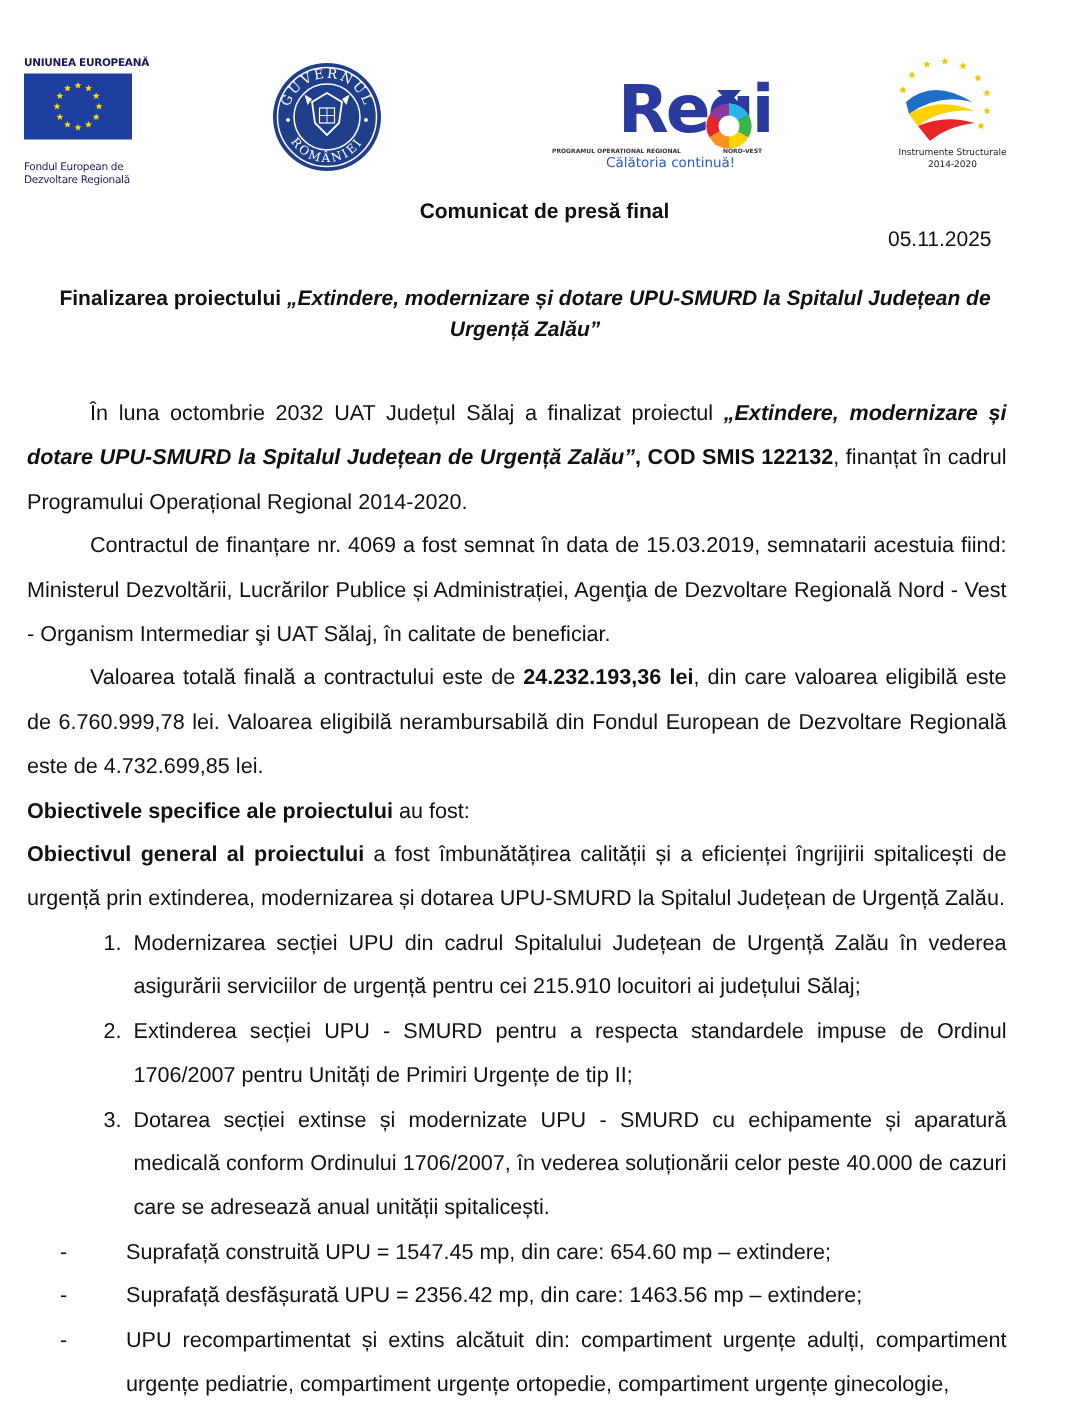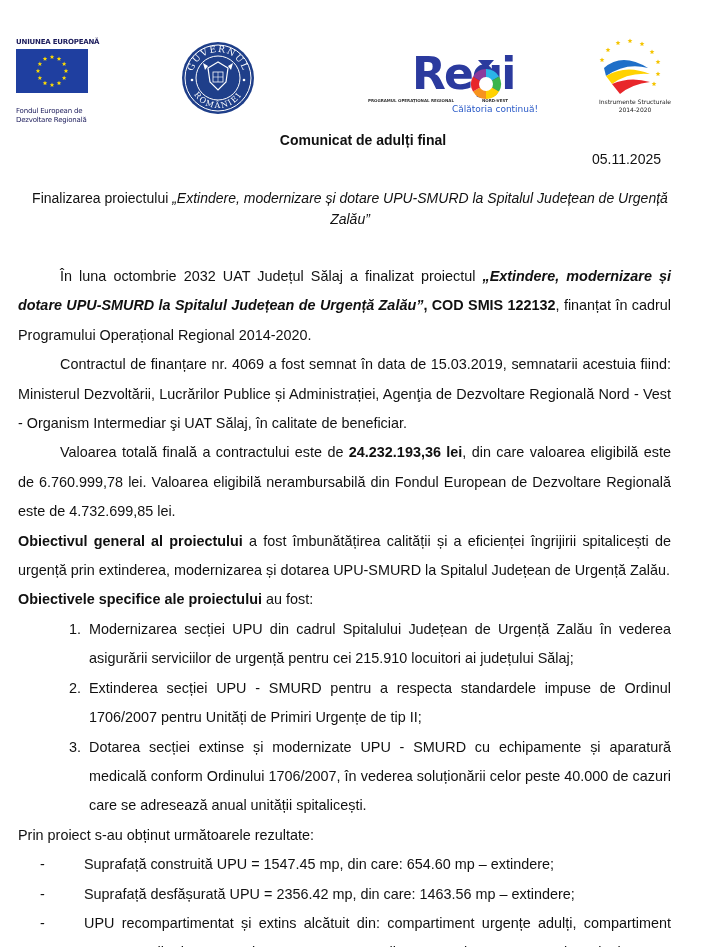--- a/index.html
+++ b/index.html
@@ -15,29 +15,29 @@
   .eu-flag svg { position: absolute; left: 0; top: 0; }
   .eu-sub { font-family: "DejaVu Sans", sans-serif; font-size: 7px; color: #1a1a5a; line-height: 9px; margin-top: 14px; white-space: nowrap; letter-spacing: -0.2px; }
 
   .gov { position: absolute; left: 180px; top: 4px; width: 76px; height: 76px; }
 
   .regio { position: absolute; left: 364px; top: 14px; width: 160px; height: 70px; }
   .regio-word { font-family: "DejaVu Sans", sans-serif; font-weight: bold; font-size: 44px; color: #2b3a9e; letter-spacing: -2px; line-height: 44px; position: absolute; left: 16px; top: 2px; margin-left: 32px; }
   .regio-wheel { position: absolute; left: 104px; top: 10px; }
   .regio-prog { position: absolute; left: 4px; top: 48px; font-family: "DejaVu Sans", sans-serif; font-size: 4px; font-weight: bold; color: #333; white-space: nowrap; letter-spacing: 0; }
   .regio-nv { position: absolute; left: 118px; top: 48px; font-family: "DejaVu Sans", sans-serif; font-size: 4px; font-weight: bold; color: #333; white-space: nowrap; }
-  .regio-slogan { position: absolute; left: 40px; top: 54px; font-family: "DejaVu Sans", sans-serif; font-size: 9px; color: #2b5bc8; white-space: nowrap; margin-left: 48px; }
+  .regio-slogan { position: absolute; left: 40px; top: 54px; font-family: "DejaVu Sans", sans-serif; font-size: 9px; color: #2b5bc8; white-space: nowrap; }
 
   .is { position: absolute; left: 592px; top: 2px; width: 80px; height: 80px; }
   .is-text { position: absolute; left: 592px; top: 62px; width: 86px; text-align: center; font-family: "DejaVu Sans", sans-serif; font-size: 6px; color: #222; line-height: 8px; }
 
   
   .title { position: absolute; top: 132px; left: 0; width: 726px; text-align: center; font-weight: bold; font-size: 14px; }
   .date { position: absolute; top: 151px; right: 65px; font-size: 14px; }
-  .subject { position: absolute; top: 188px; left: 30px; width: 640px; text-align: center; font-weight: normal; font-size: 14px; line-height: 21px; }
+  .subject { position: absolute; top: 188px; left: 30px; width: 640px; text-align: center; font-weight: bold; font-size: 14px; line-height: 21px; }
   .subject i { font-style: italic; }
 
   .body { position: absolute; top: 262px; left: 18px; width: 653px; font-size: 14.4px; line-height: 29.4px; text-align: justify; }
   .body p { margin: 0; }
   .indent { text-indent: 42px; }
   .body b { font-weight: bold; }
   ol.obj { margin: 0; padding-left: 67px; }
   ol.obj li { padding-left: 4px; }
   ul.res { margin: 0; padding-left: 0; list-style: none; }
   ul.res li { position: relative; padding-left: 66px; }
@@ -132,46 +132,45 @@
         <path d="M14 38 Q34 26 58 36 Q36 34 20 46 Z" fill="#ffd200"></path>
         <path d="M20 46 Q38 38 58 44 Q40 46 28 56 Z" fill="#e8262a"></path>
       </svg>
     </div>
     <div class="is-text">
       <div>Instrumente Structurale</div>
       <div>2014-2020</div>
     </div>
   </div>
 
-  <div class="title">Comunicat de adulți final</div>
+  <div class="title">Comunicat de presă final</div>
   <div class="date">05.11.2025</div>
 
   <div class="subject">
     <span>Finalizarea proiectului </span><i>„Extindere, modernizare și dotare UPU-SMURD la Spitalul Județean de Urgență Zalău”</i>
   </div>
 
   <div class="body">
     <p class="indent">
       <span>În luna octombrie 2032 UAT Județul Sălaj a finalizat proiectul </span><b><i>„Extindere, modernizare și dotare UPU-SMURD la Spitalul Județean de Urgență Zalău”</i></b><b>, </b><b>COD SMIS 122132</b><span>, finanțat în cadrul Programului Operațional Regional 2014-2020.</span>
     </p>
     <p class="indent">Contractul de finanțare nr. 4069 a fost semnat în data de 15.03.2019, semnatarii acestuia fiind: Ministerul Dezvoltării, Lucrărilor Publice și Administrației,  Agenţia de Dezvoltare Regională Nord - Vest - Organism Intermediar şi UAT Sălaj, în calitate de beneficiar.</p>
     <p class="indent">
       <span>Valoarea totală finală a contractului este de </span><b>24.232.193,36 lei</b><span>, din care valoarea eligibilă  este de 6.760.999,78 lei. Valoarea eligibilă nerambursabilă din Fondul European de Dezvoltare Regională este de 4.732.699,85 lei.</span>
     </p>
     <p>
-      <b>Obiectivul general al proiectului</b><span> a fost îmbunătățirea calității și a eficienței îngrijirii spitalicești de urgență prin extinderea, modernizarea și dotarea UPU-SMURD la Spitalul Județean de Urgență Zalău.</span>
+      <b>Obiectivele specifice ale proiectului</b><span> au fost:</span>
     </p>
     <p>
-      <b>Obiectivele specifice ale proiectului</b><span> au fost:</span>
+      <b>Obiectivul general al proiectului</b><span> a fost îmbunătățirea calității și a eficienței îngrijirii spitalicești de urgență prin extinderea, modernizarea și dotarea UPU-SMURD la Spitalul Județean de Urgență Zalău.</span>
     </p>
     <ol class="obj">
       <li>Modernizarea secției UPU din cadrul Spitalului Județean de Urgență Zalău în vederea asigurării serviciilor de urgență pentru cei 215.910 locuitori ai județului Sălaj;</li>
       <li>Extinderea secției UPU - SMURD pentru a respecta standardele impuse de Ordinul 1706/2007 pentru Unități de Primiri Urgențe de tip II;</li>
       <li>Dotarea secției extinse și modernizate UPU - SMURD cu echipamente și aparatură medicală conform Ordinului 1706/2007, în vederea soluționării celor peste 40.000 de cazuri care se adresează anual unității spitalicești.</li>
     </ol>
-    <p>Prin proiect s-au obținut următoarele rezultate:</p>
     <ul class="res">
       <li><span class="dash">-</span><span>Suprafață construită UPU  = 1547.45 mp, din care:   654.60 mp – extindere;</span></li>
       <li><span class="dash">-</span><span>Suprafață desfășurată UPU  = 2356.42 mp, din care: 1463.56 mp – extindere;</span></li>
       <li><span class="dash">-</span><span>UPU recompartimentat și extins alcătuit din: compartiment urgențe adulți, compartiment urgențe pediatrie, compartiment urgențe ortopedie, compartiment urgențe ginecologie,</span></li>
     </ul>
   </div>
 </div>
 
 </body></html>

